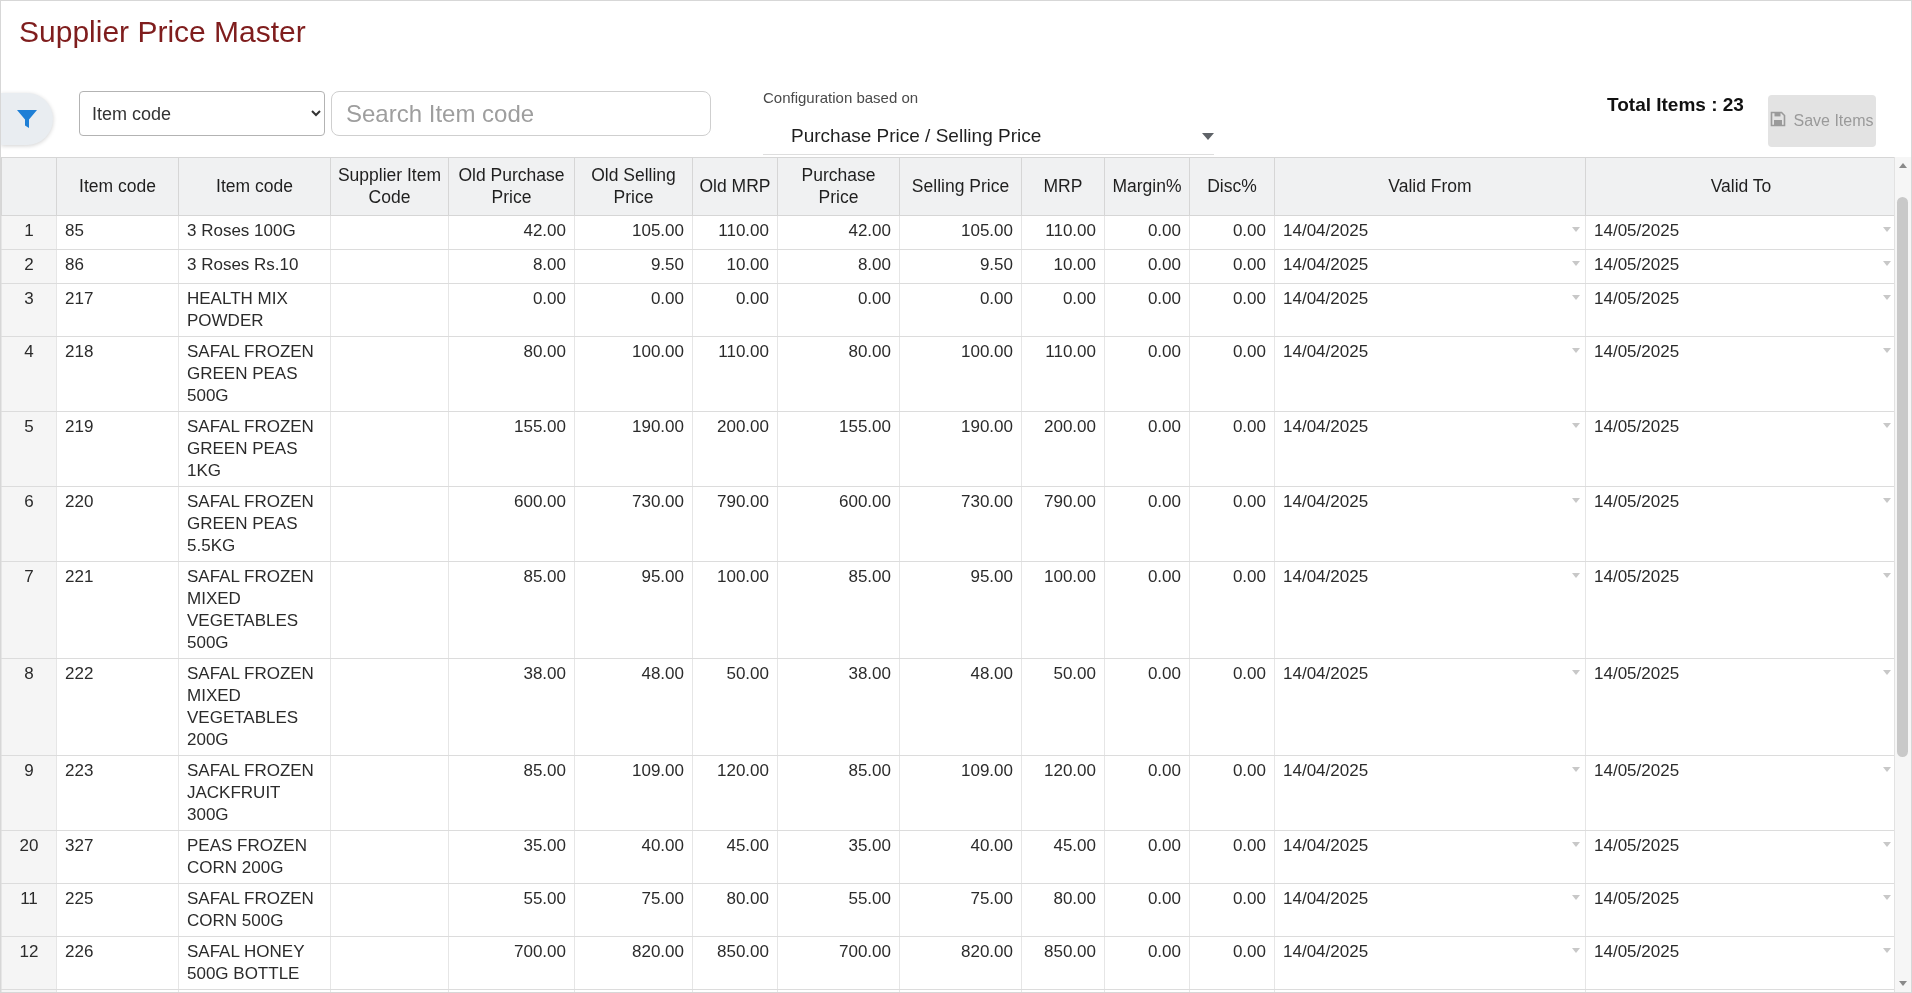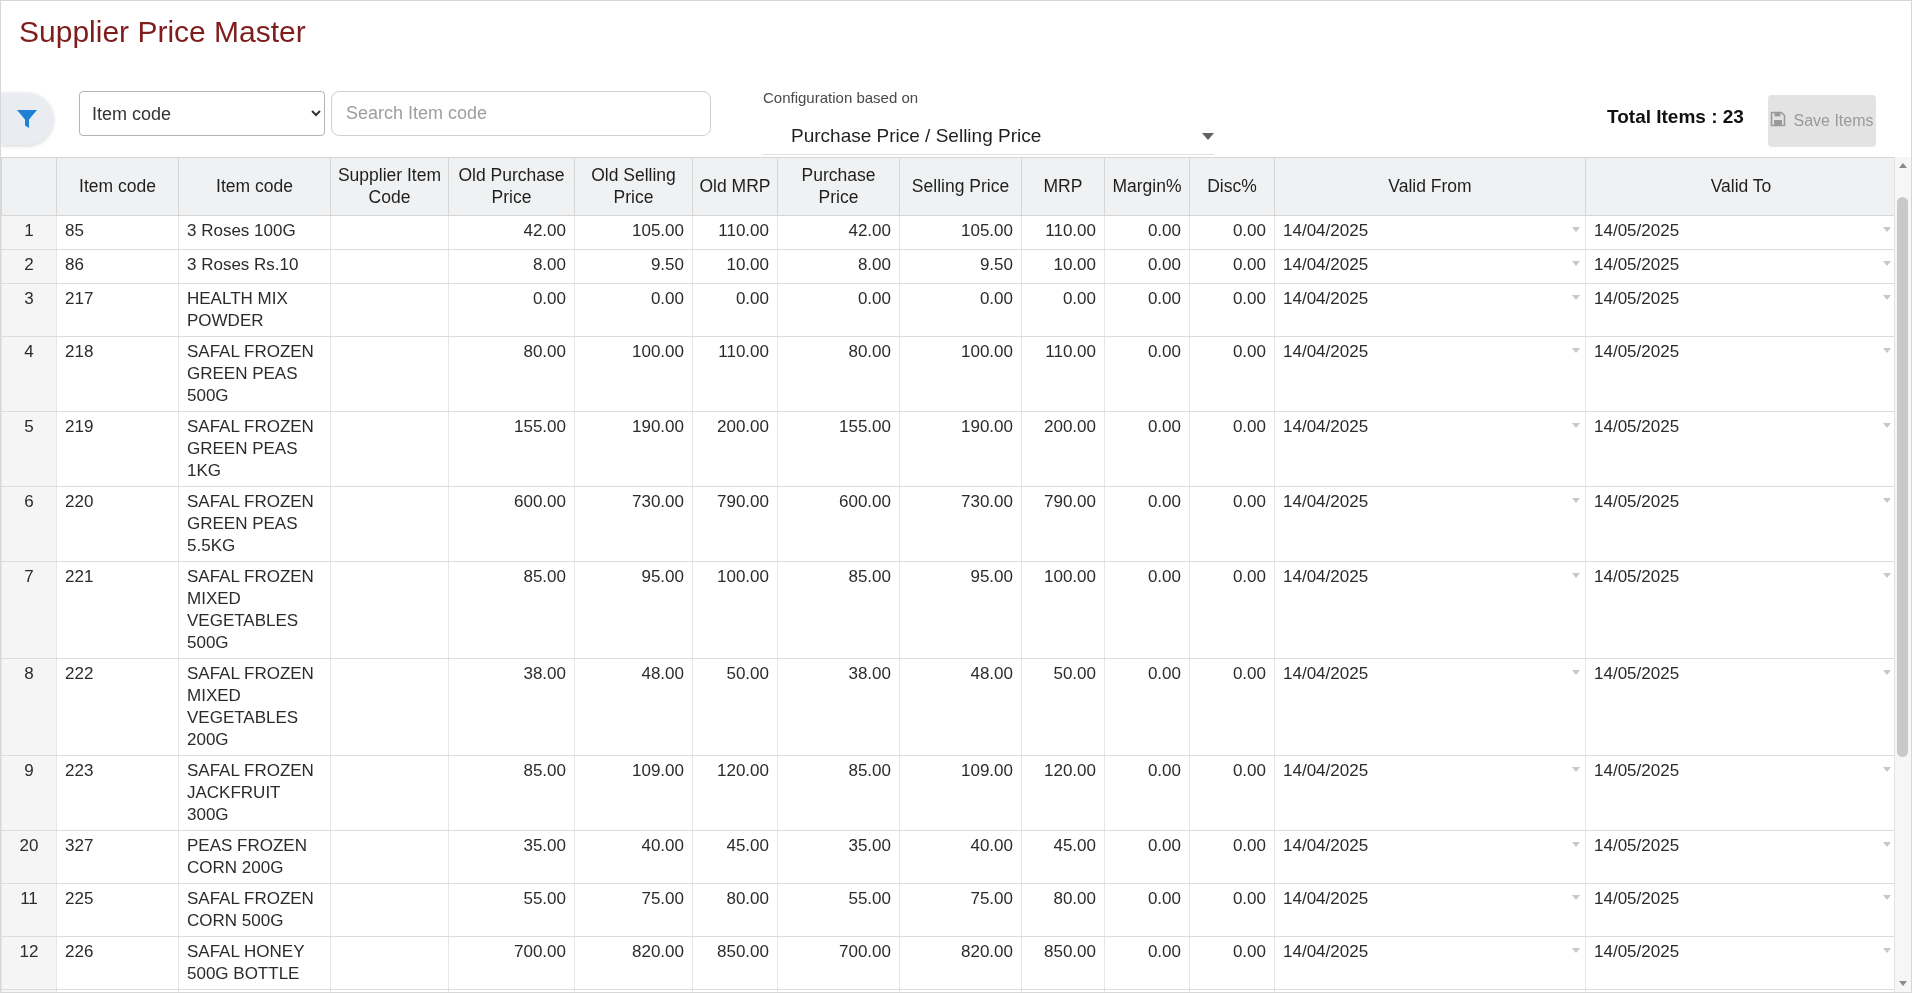--- a/index.html
+++ b/index.html
@@ -34,21 +34,21 @@
     position: absolute; left: 78px; top: 2px; width: 246px; height: 45px;
     border: 1px solid #b3b3b3; border-radius: 4px; background: #fff;
     font-family: "Liberation Sans", sans-serif;
     font-size: 18px; color: #333; padding: 0 8px;
   }
 
   .search-input {
     position: absolute; left: 330px; top: 2px; width: 380px; height: 45px;
     border: 1px solid #cfcfcf; border-radius: 8px;
     font-family: "Liberation Sans", sans-serif;
-    font-size: 18px; color: #333; padding: 0 14px; outline: none;
+    font-size: 24px; color: #333; padding: 0 14px; outline: none;
   }
   .search-input::placeholder { color: #9e9e9e; }
 
   .select-group { position: absolute; top: 0; }
   .select-group .grp-label { font-size: 15px; color: #4a4a4a; display: block; margin-bottom: 19px; }
   .select-value-row {
     display: flex; justify-content: space-between; align-items: center;
     padding-bottom: 7px; border-bottom: 1px solid #dedede; cursor: pointer;
   }
   .select-value-row .sel-text { font-size: 19px; color: #1f1f1f; margin-left: 28px; }
@@ -57,21 +57,21 @@
     border-left: 6px solid transparent; border-right: 6px solid transparent;
     border-top: 7px solid #5f6368;
   }
   .config-group { left: 762px; width: 451px; }
   .product-group { left: 1284px; width: 210px; }
   .product-group .grp-label { color: #8f8f8f; }
   .product-group .sel-text { color: #9b9b9b; }
   .product-group .caret-down { border-top-color: #b0b0b0; }
 
   .total-items {
-    position: absolute; left: 1606px; top: 17px;
+    position: absolute; left: 1606px; top: 5px;
     font-size: 19px; font-weight: 700; color: #111;
   }
 
   .save-btn {
     position: absolute; left: 1767px; top: 6px; width: 108px; height: 52px;
     background: #e3e3e3; border: none; border-radius: 4px;
     display: flex; align-items: center; justify-content: center; gap: 7px;
     font-family: "Liberation Sans", sans-serif;
     font-size: 16px; color: #9a9a9a; cursor: default;
   }

